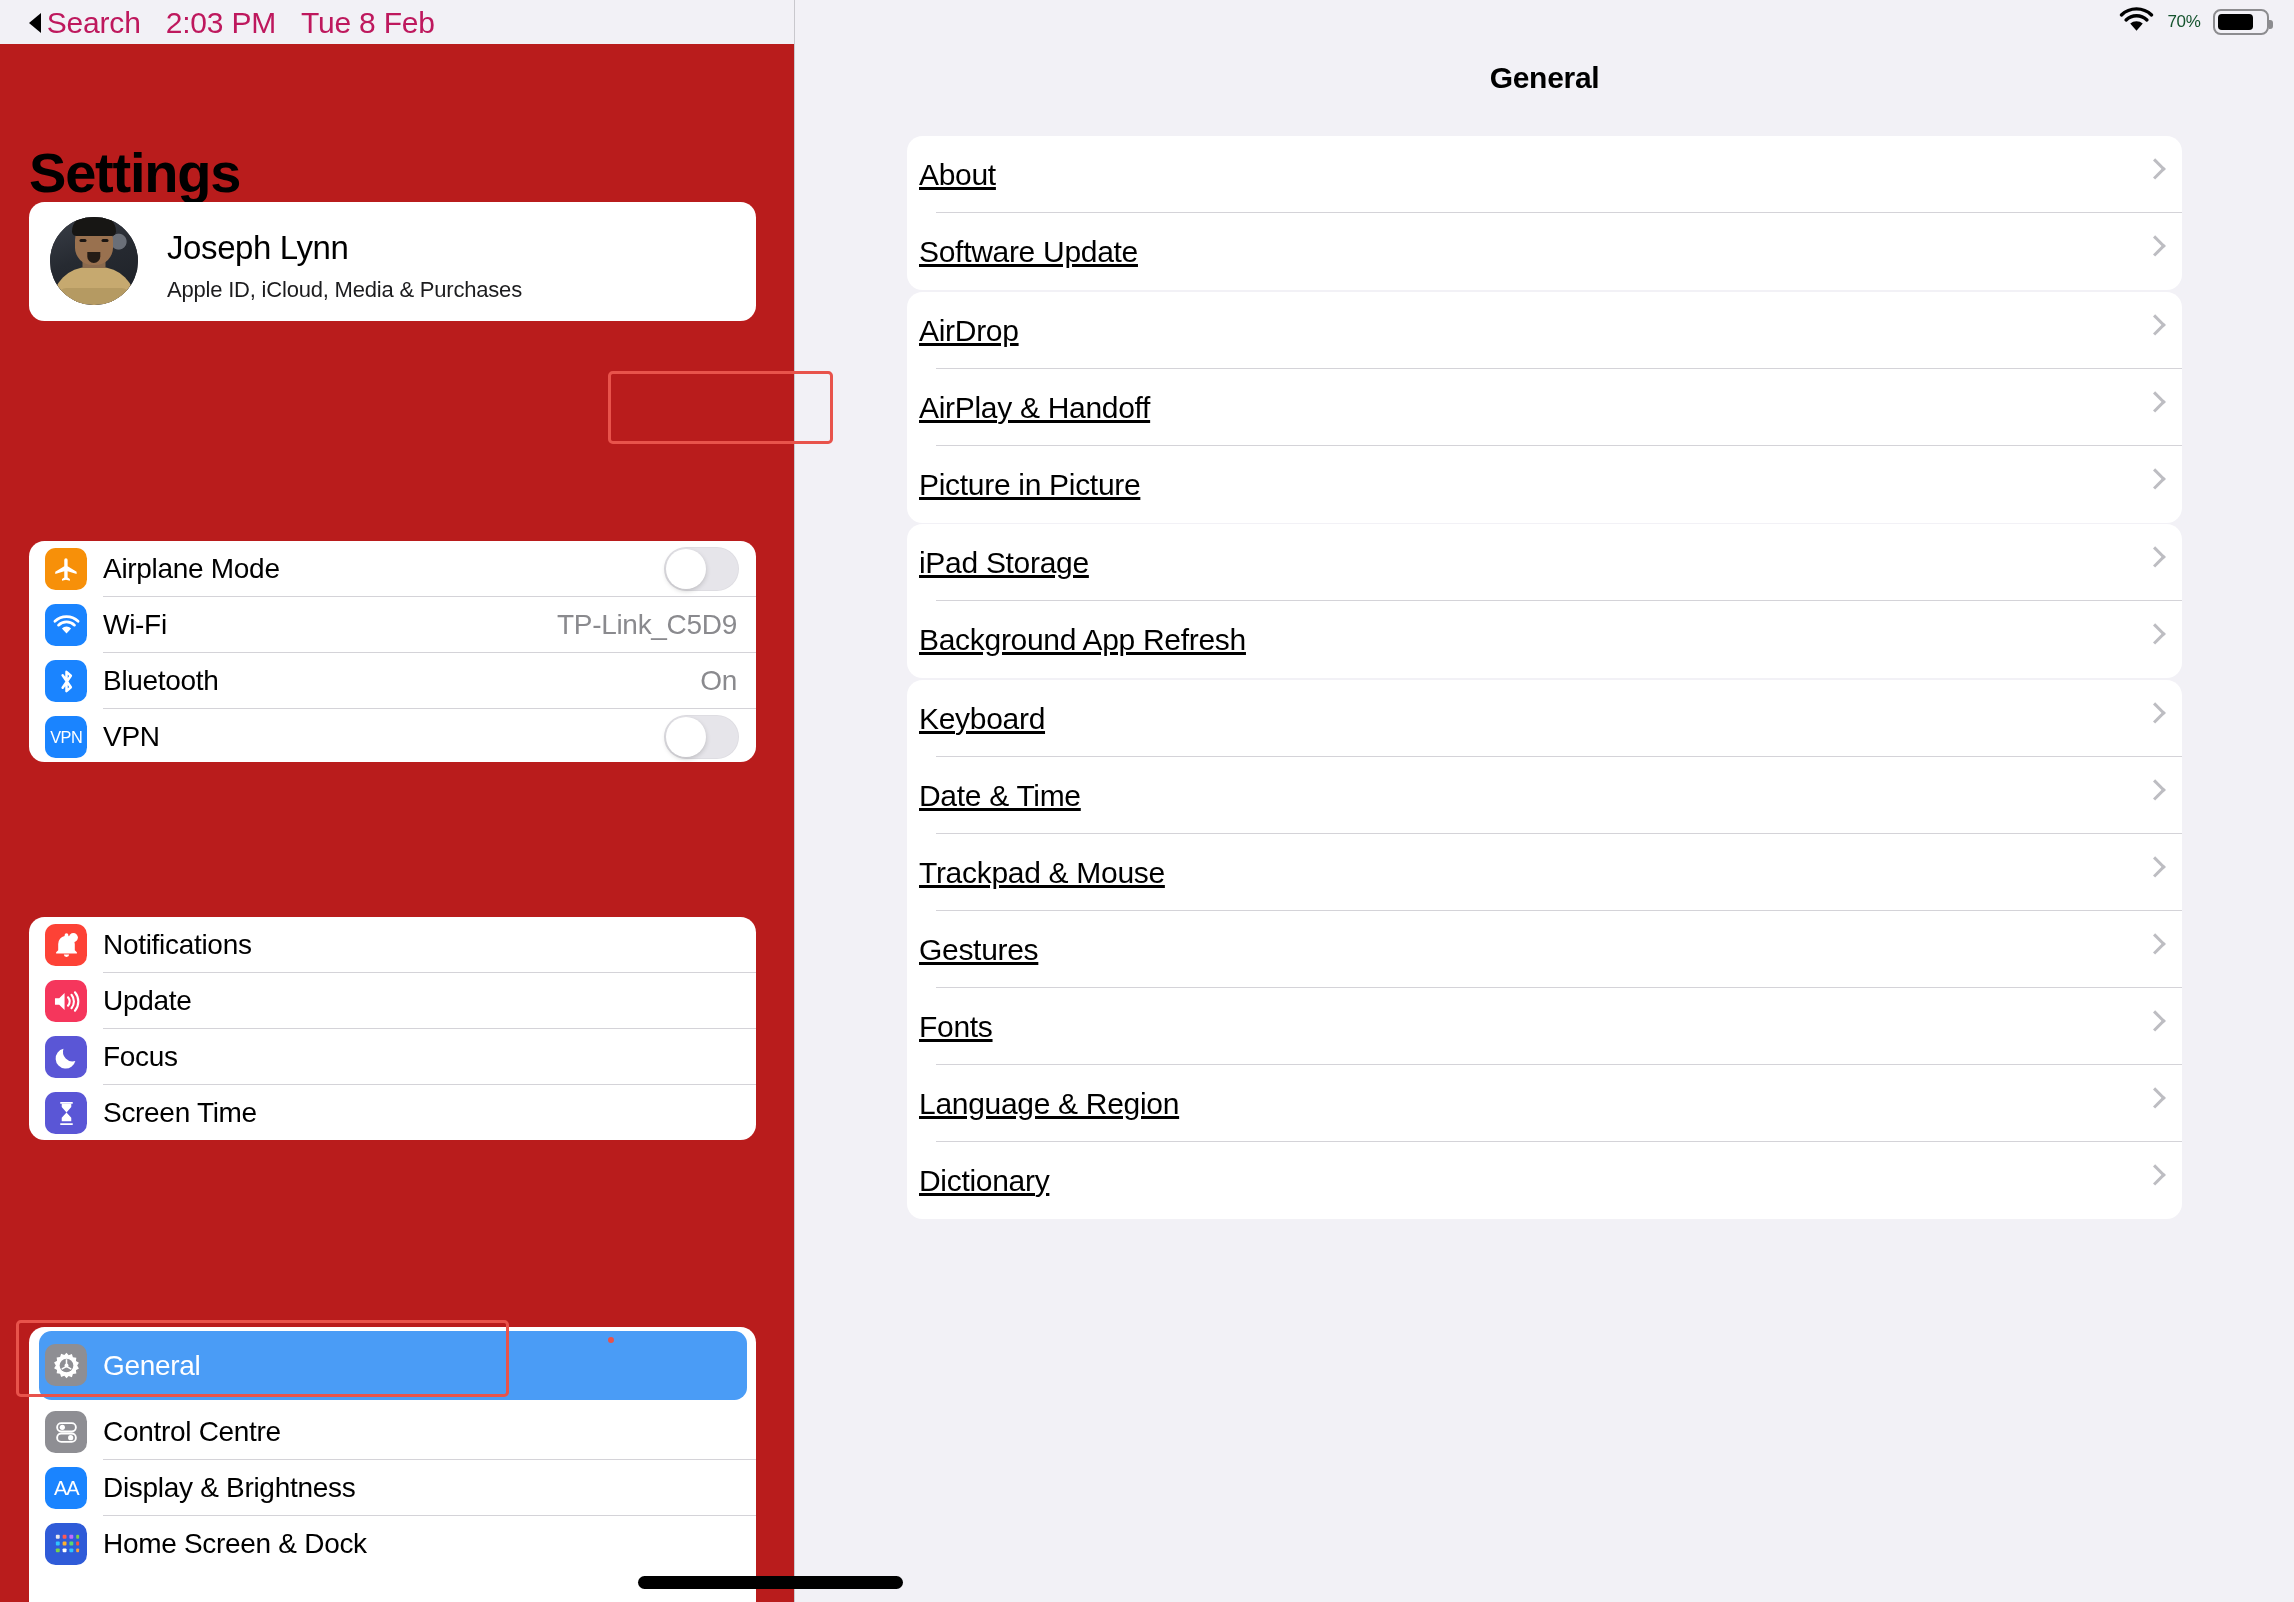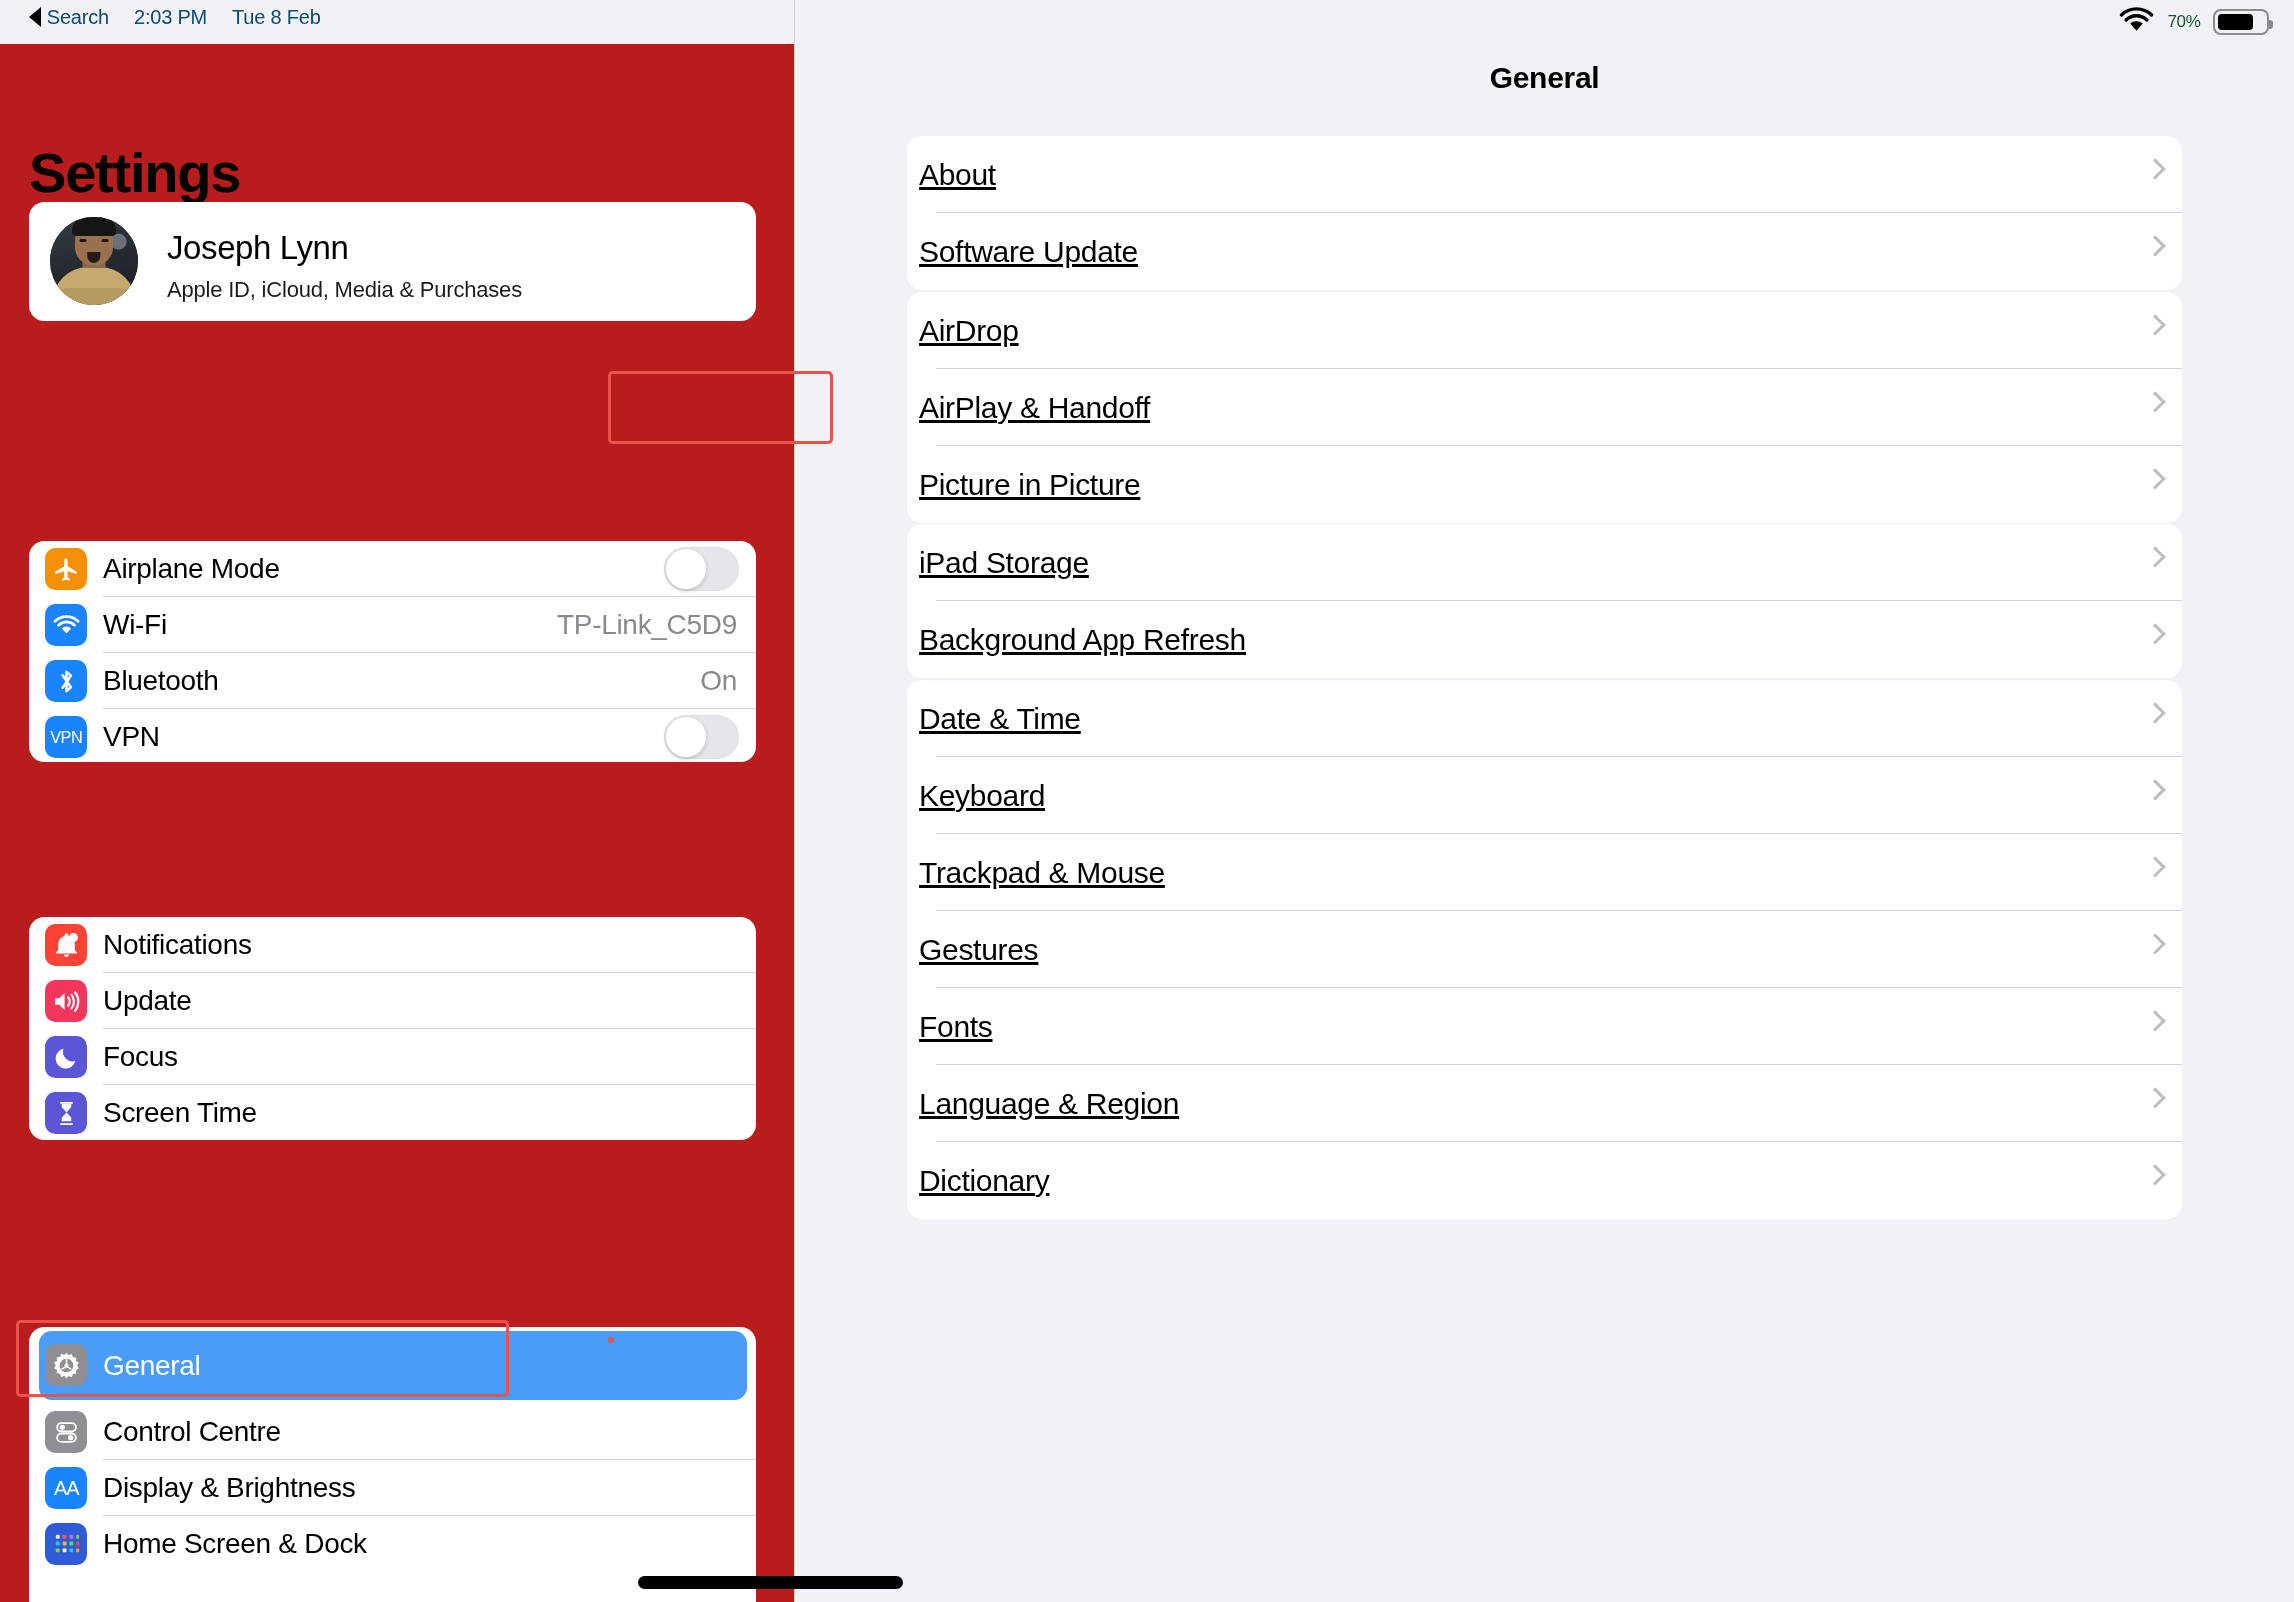--- a/index.html
+++ b/index.html
@@ -15,21 +15,21 @@
   
   .statusbar { position: absolute; top: 0; left: 0; width: 2294px; height: 44px; }
   .sb-left { position: absolute; left: 29px; top: 5.8px; display: flex; align-items: center; gap: 0; }
   .sb-back-tri {
     width: 0; height: 0;
     border-top: 10.6px solid transparent;
     border-bottom: 10.6px solid transparent;
     border-right: 12.5px solid #000;
     margin-right: 5.8px;
   }
-  .sb-text { font-size: 20px; color: #0c4a6e; letter-spacing: -0.2px; }
+  .sb-text { font-size: 30px; color: #be185d; letter-spacing: -0.2px; }
   .sb-gap { display: inline-block; width: 25px; }
   .sb-right { position: absolute; right: 25px; top: 6.7px; display: flex; align-items: center; gap: 12.5px; }
   .sb-pct { font-size: 17px; color: #14532d; letter-spacing: -0.3px; }
   .batt-shell {
     position: relative; width: 56px; height: 26px;
     border: 2.4px solid rgba(0,0,0,0.42); border-radius: 7.7px;
   }
   .batt-fill { position: absolute; left: 2.9px; top: 2.9px; bottom: 2.9px; background: #000; border-radius: 3.8px; }
   .batt-nub {
     position: absolute; right: -5.8px; top: 8.6px; width: 3.8px; height: 9.6px;
@@ -377,26 +377,26 @@
         <span class="mrow-sep"></span>
       </div>
       <div class="mrow">
         <span class="mrow-label">Background App Refresh</span>
         <span class="chev"></span>
       </div>
     </div>
 
     <div class="mcard mcard-4">
       <div class="mrow">
+        <span class="mrow-label">Keyboard</span>
+        <span class="chev"></span>
+        <span class="mrow-sep"></span>
+      </div>
+      <div class="mrow">
         <span class="mrow-label">Date &amp; Time</span>
-        <span class="chev"></span>
-        <span class="mrow-sep"></span>
-      </div>
-      <div class="mrow">
-        <span class="mrow-label">Keyboard</span>
         <span class="chev"></span>
         <span class="mrow-sep"></span>
       </div>
       <div class="mrow">
         <span class="mrow-label">Trackpad &amp; Mouse</span>
         <span class="chev"></span>
         <span class="mrow-sep"></span>
       </div>
       <div class="mrow">
         <span class="mrow-label">Gestures</span>

